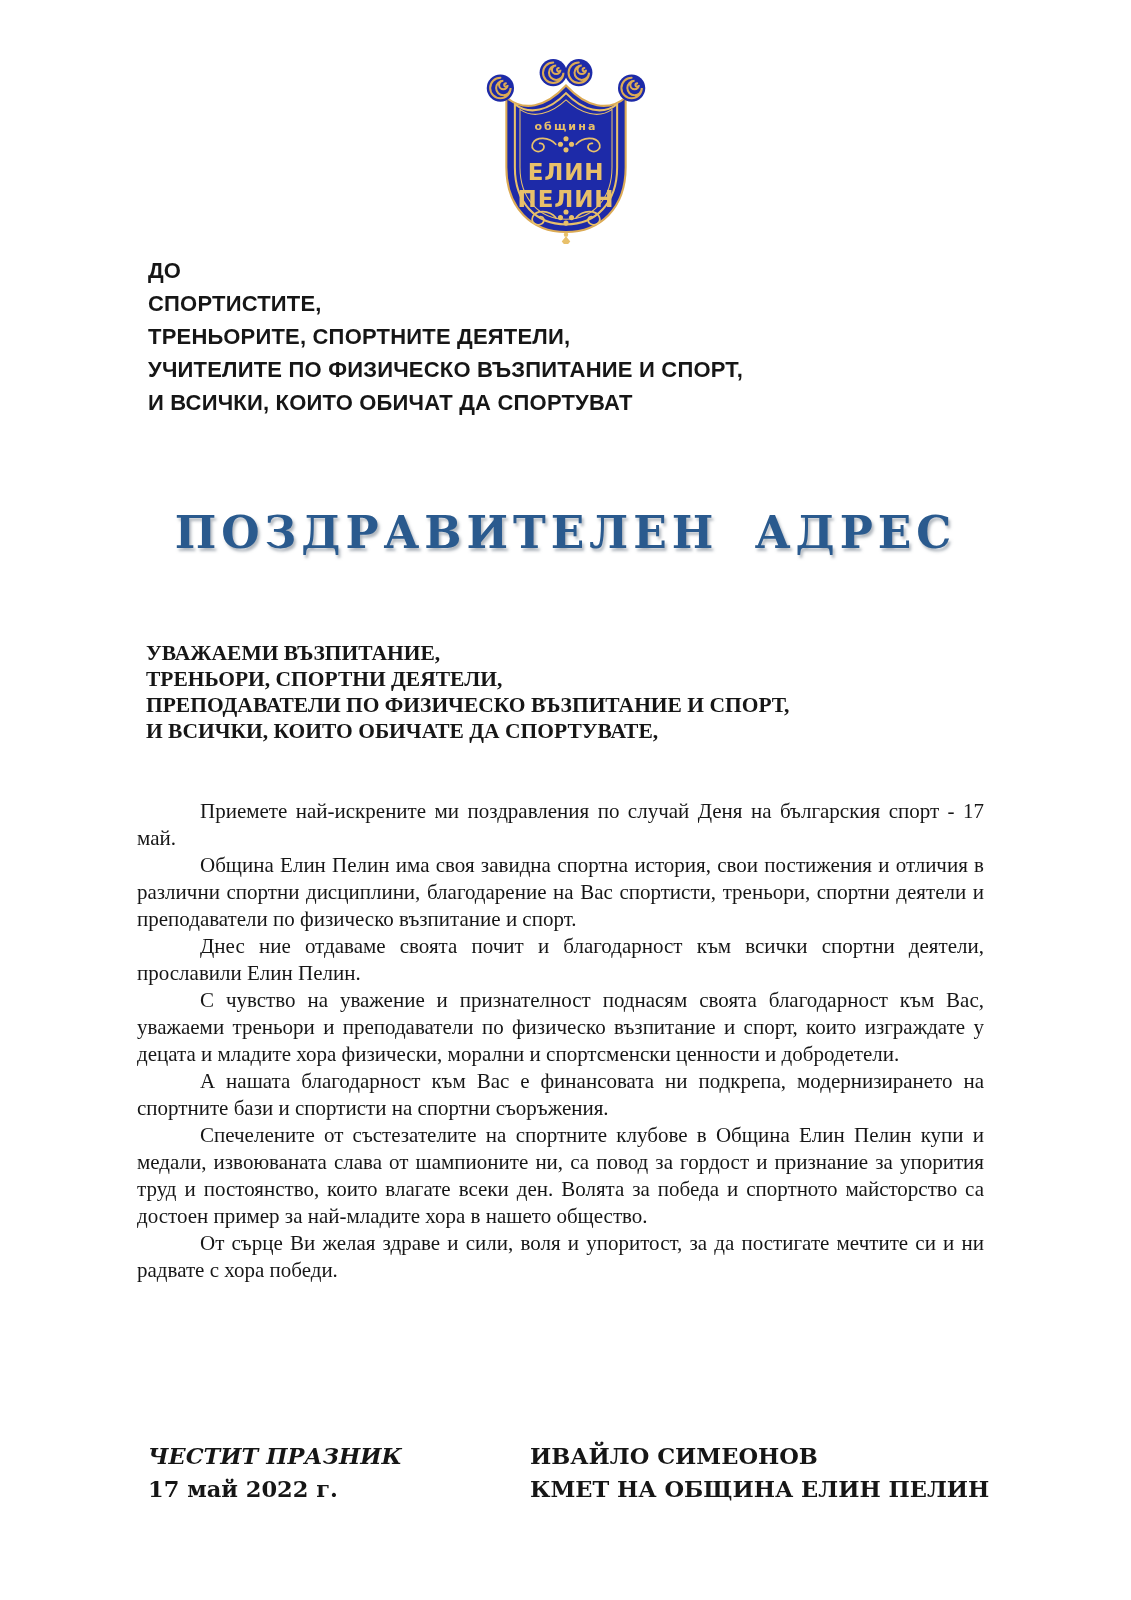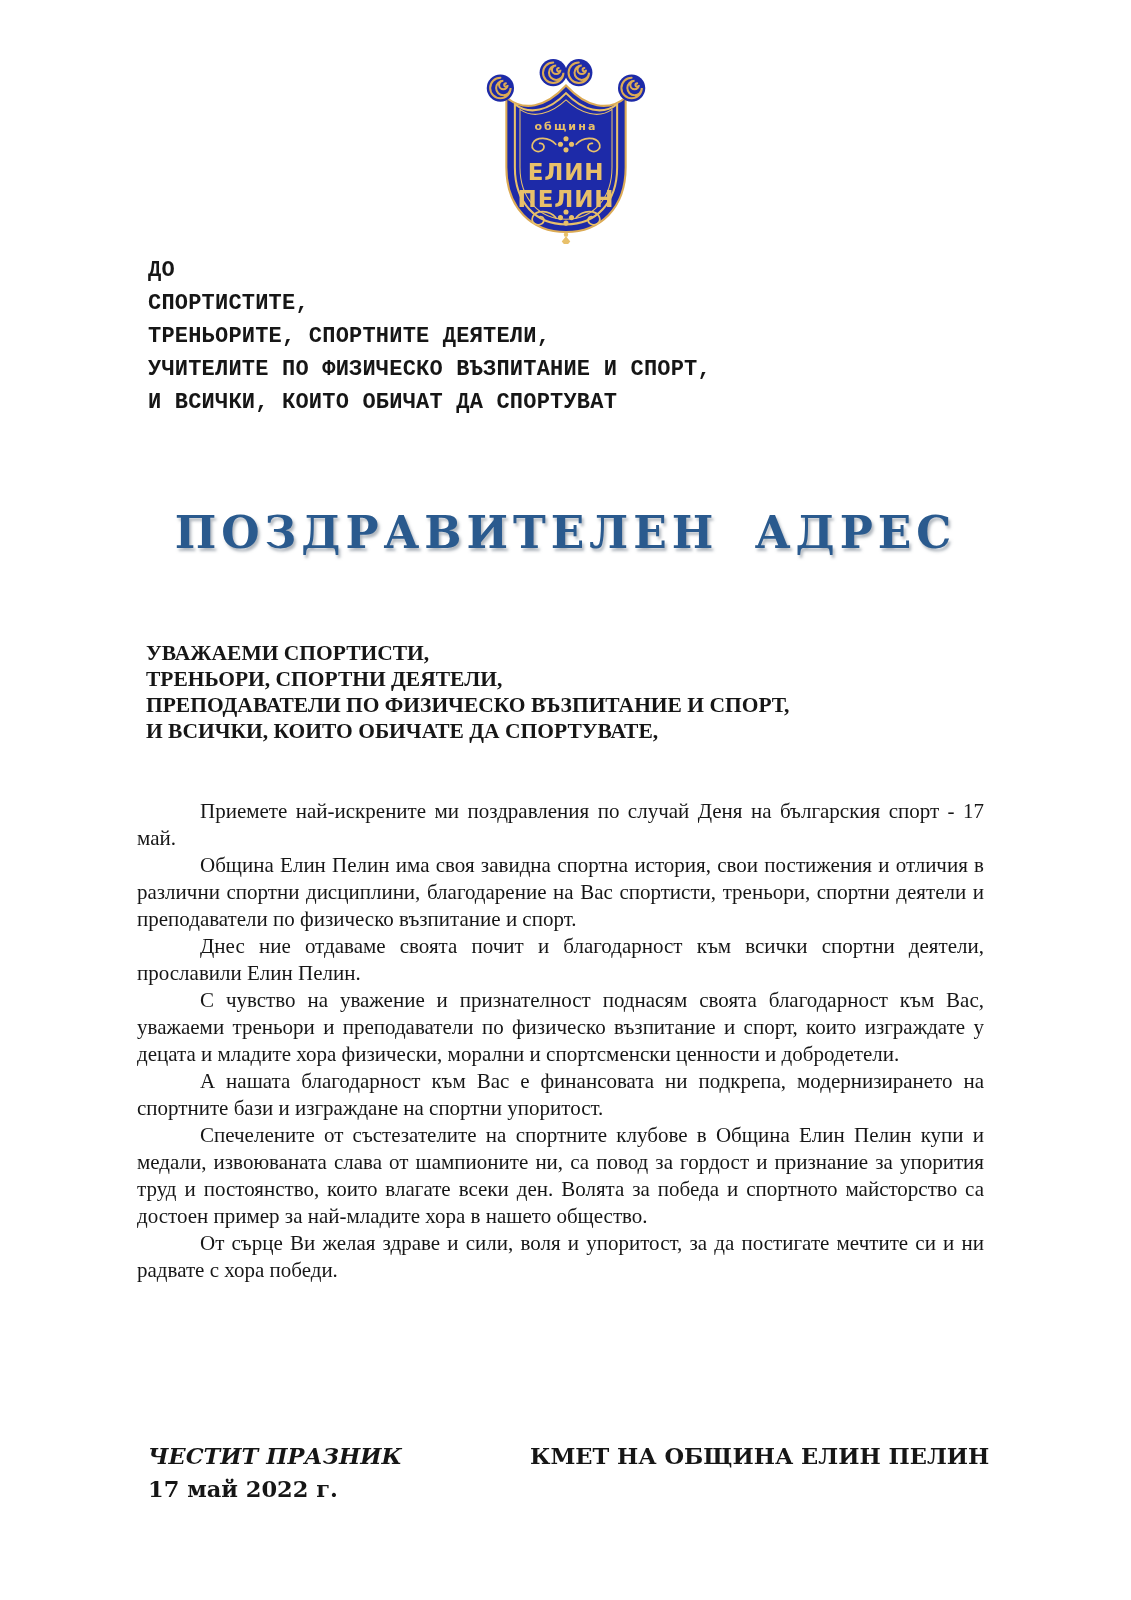--- a/index.html
+++ b/index.html
@@ -44,21 +44,21 @@
   .logo-big-text{
     fill:var(--gold-light);
     font-family:"DejaVu Sans", sans-serif;
     font-weight:bold;font-size:27px;letter-spacing:1px;
   }
 
   
   .recipient{
     position:absolute;
     left:148px;top:246px;
-    font-family:Liberation Mono, monospace;
+    font-family:Liberation Sans, sans-serif;
     font-weight:bold;
     font-size:22px;line-height:33px;
     letter-spacing:0.2px;
     white-space:nowrap;
   }
 
   
   .doc-title{
     position:absolute;
     top:499px;left:0;width:100%;
@@ -158,39 +158,40 @@
     <div>ДО</div>
     <div>СПОРТИСТИТЕ,</div>
     <div>ТРЕНЬОРИТЕ, СПОРТНИТЕ ДЕЯТЕЛИ,</div>
     <div>УЧИТЕЛИТЕ ПО ФИЗИЧЕСКО ВЪЗПИТАНИЕ И СПОРТ,</div>
     <div>И ВСИЧКИ, КОИТО ОБИЧАТ ДА СПОРТУВАТ</div>
   </div>
 
   <div class="doc-title">ПОЗДРАВИТЕЛЕН АДРЕС</div>
 
   <div class="salutation">
-    <div>УВАЖАЕМИ СПОРТИСТИ,</div>
+    <div>УВАЖАЕМИ ВЪЗПИТАНИЕ,</div>
     <div>ТРЕНЬОРИ, СПОРТНИ ДЕЯТЕЛИ,</div>
     <div>ПРЕПОДАВАТЕЛИ ПО ФИЗИЧЕСКО ВЪЗПИТАНИЕ И СПОРТ,</div>
     <div>И ВСИЧКИ, КОИТО ОБИЧАТЕ ДА СПОРТУВАТЕ,</div>
   </div>
 
   <div class="body-text">
     <p>Приемете най-искрените ми поздравления по случай Деня на българския спорт - 17 май.</p>
     <p>Община Елин Пелин има своя завидна спортна история, свои постижения и отличия в различни спортни дисциплини, благодарение на Вас спортисти, треньори, спортни деятели  и преподаватели по физическо възпитание и спорт.</p>
     <p>Днес ние отдаваме своята почит и благодарност към всички спортни деятели, прославили Елин Пелин.</p>
     <p>С чувство на уважение и признателност поднасям своята  благодарност към Вас, уважаеми треньори и преподаватели по физическо възпитание и спорт, които изграждате у децата и младите хора физически, морални и спортсменски ценности и добродетели.</p>
-    <p>А нашата благодарност към Вас е финансовата ни подкрепа, модернизирането на спортните бази и изграждане на спортни упоритост.</p>
+    <p>А нашата благодарност към Вас е финансовата ни подкрепа, модернизирането на спортните бази и спортисти на спортни съоръжения.</p>
     <p>Спечелените от състезателите на спортните клубове в Община Елин Пелин  купи и медали, извоюваната слава от шампионите ни, са повод за гордост и признание за упорития труд и постоянство, които влагате всеки ден. Волята за победа и спортното майсторство са достоен пример за най-младите хора в нашето общество.</p>
     <p>От сърце Ви желая здраве и сили, воля и упоритост, за да постигате мечтите си и ни радвате с хора победи.</p>
   </div>
 
   <div class="signature">
     <div class="sig-left">
       <div class="sig-greeting">ЧЕСТИТ ПРАЗНИК</div>
       <div>17 май 2022 г.</div>
     </div>
     <div class="sig-right">
+      <div>ИВАЙЛО СИМЕОНОВ</div>
       <div>КМЕТ НА ОБЩИНА ЕЛИН ПЕЛИН</div>
     </div>
   </div>
 
 </div>
 
 </body></html>

